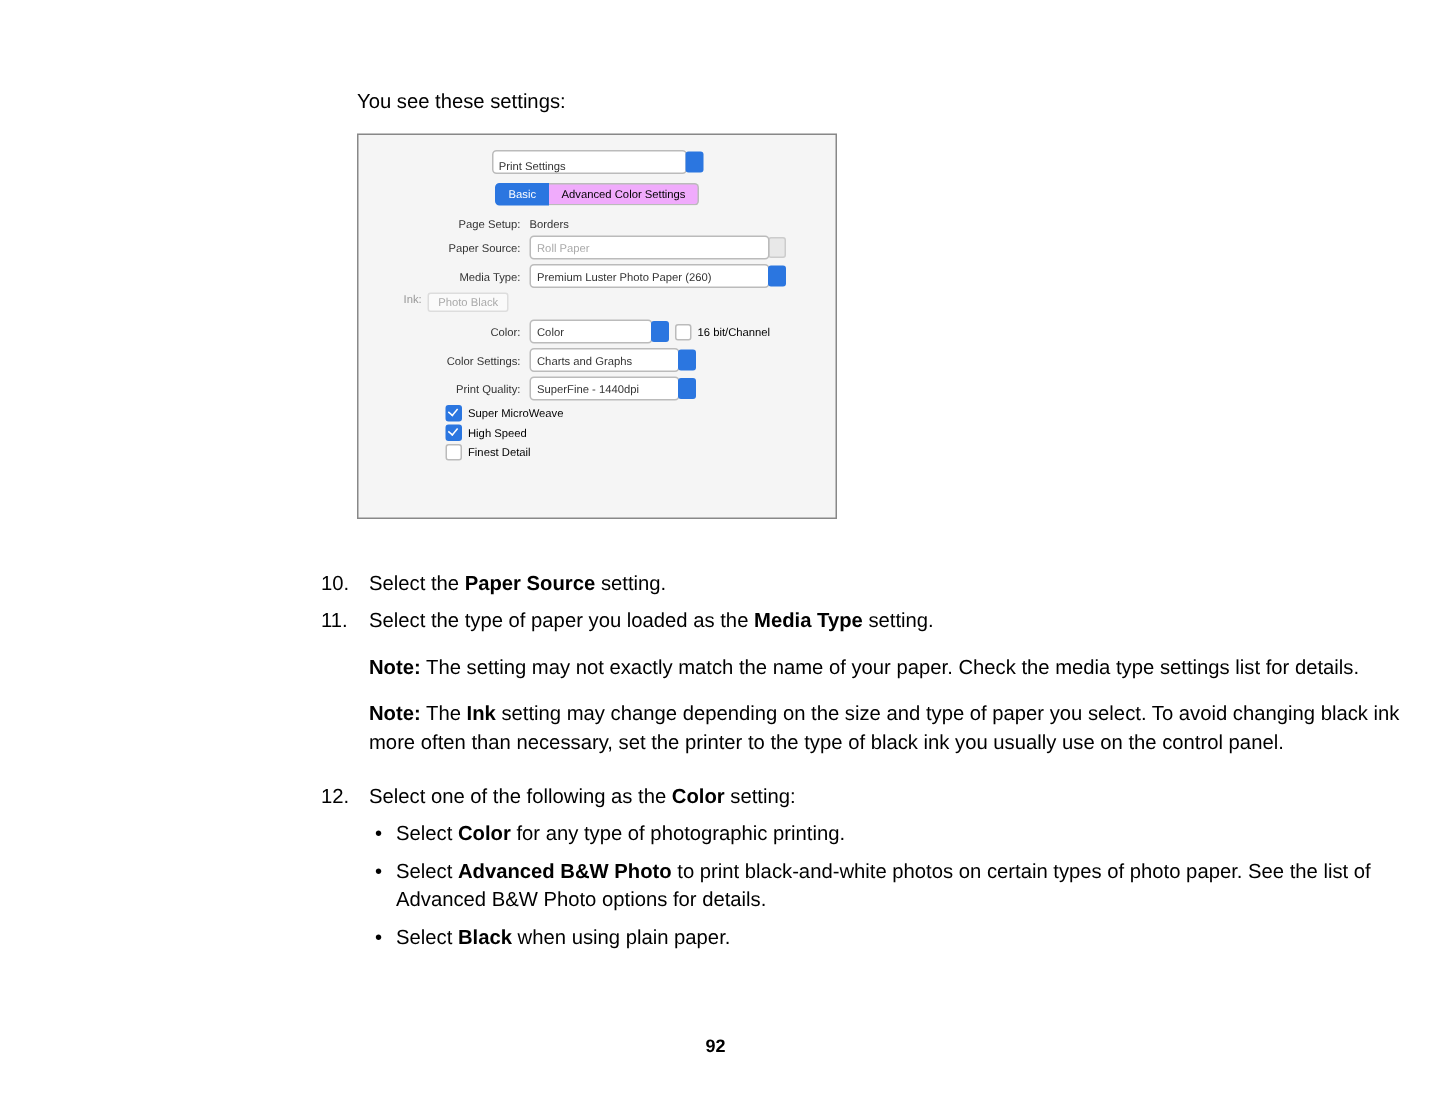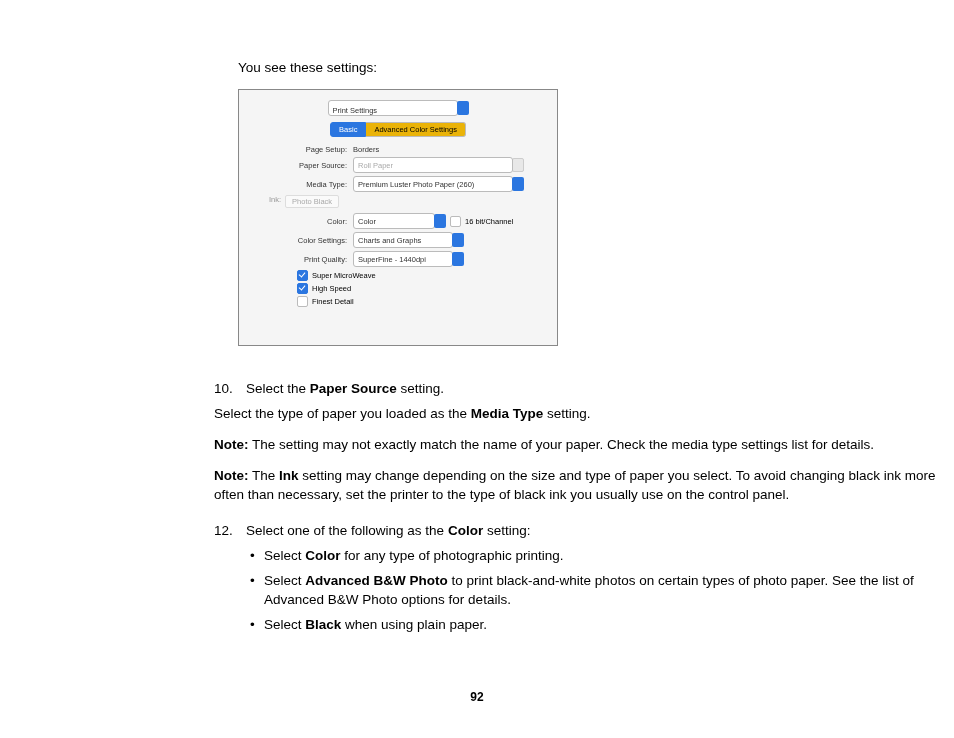--- a/index.html
+++ b/index.html
@@ -73,21 +73,21 @@
   }
   .tabs {
     display: flex;
     justify-content: center;
     margin-bottom: 8px;
   }
   .tab {
     font-size: 7.5px;
     padding: 2px 8px;
     border: 1px solid #bbb;
-    background: #eab308;
+    background: #f0abfc;
   }
   .tab.active {
     background: #2b76e0;
     color: #fff;
     border-color: #2b76e0;
     border-radius: 3px 0 0 3px;
   }
   .tab.right {
     border-radius: 0 3px 3px 0;
     border-left: none;
@@ -295,20 +295,21 @@
     </div>
 
     <ol class="steps">
       <li>
         <span class="num">10.</span>
         <span class="li-body">
           <span>Select the </span><b>Paper Source</b><span> setting.</span>
         </span>
       </li>
       <li>
+        <span class="num">11.</span>
         <span class="li-body">
           <span>Select the type of paper you loaded as the </span><b>Media Type</b><span> setting.</span>
           <div class="note">
             <b>Note:</b><span> The setting may not exactly match the name of your paper. Check the media type settings list for details.</span>
           </div>
           <div class="note">
             <b>Note:</b><span> The </span><b>Ink</b><span> setting may change depending on the size and type of paper you select. To avoid changing black ink more often than necessary, set the printer to the type of black ink you usually use on the control panel.</span>
           </div>
         </span>
       </li>

